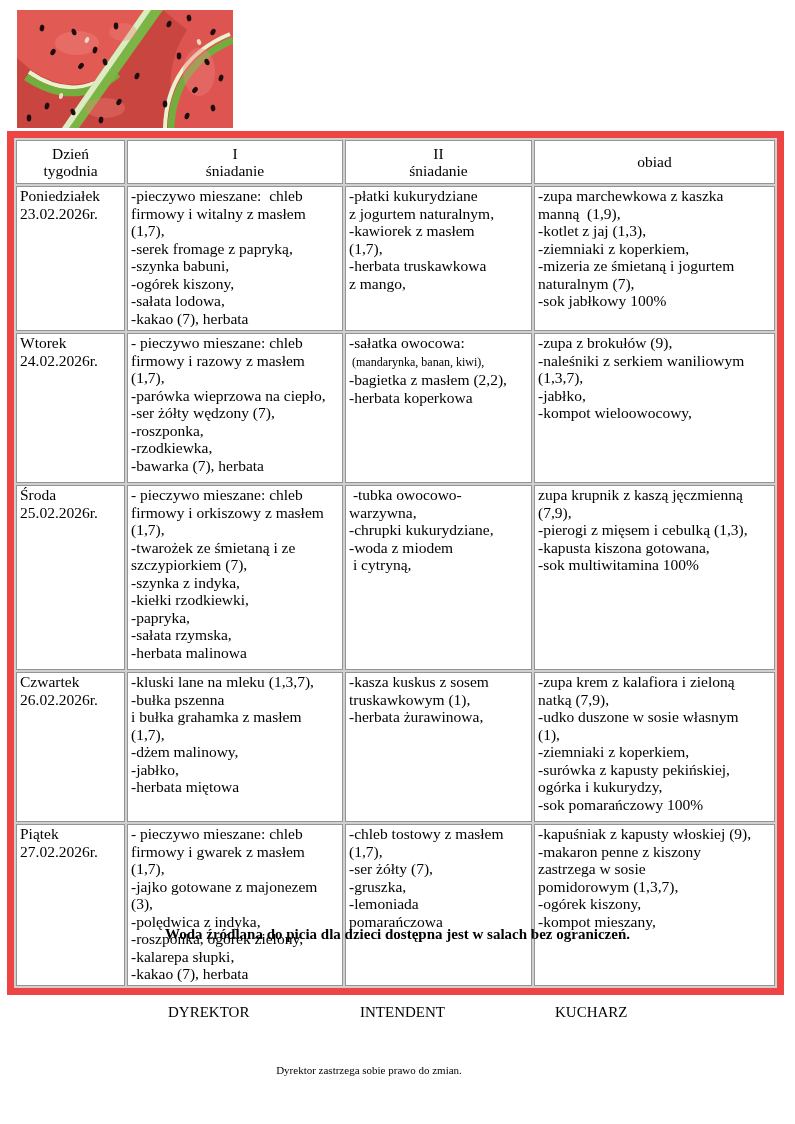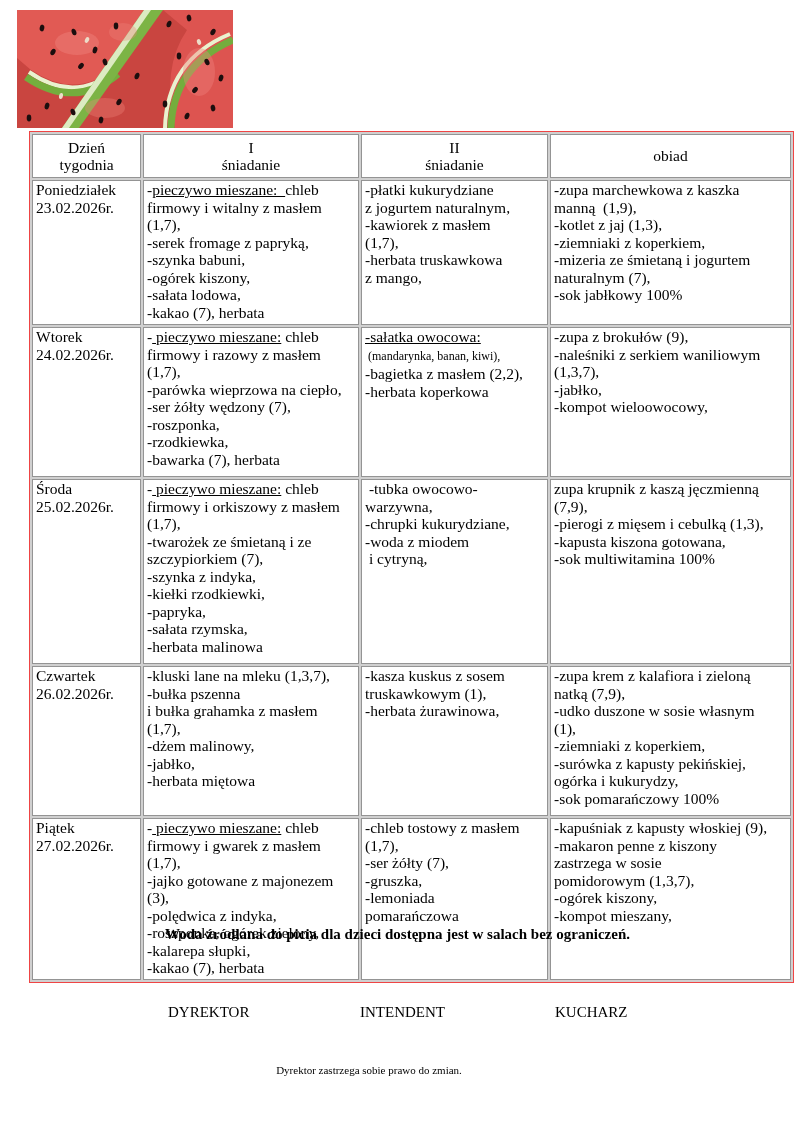--- a/index.html
+++ b/index.html
@@ -2,40 +2,40 @@
 <html><head>
 <meta charset="utf-8">
 <style>
   html,body{margin:0;padding:0;background:#ffffff;}
   body{width:795px;height:1124px;font-family:"Liberation Serif","DejaVu Serif",serif;color:#000;}
   .page{position:relative;width:795px;height:1124px;background:#fff;overflow:hidden;}
 
   .photo{position:absolute;left:17px;top:10px;width:216px;height:118px;display:block;}
 
   table.menu{
-    position:absolute;left:29px;top:131px;width:763px;
+    position:absolute;left:7px;top:131px;width:763px;
     table-layout:fixed;border-collapse:separate;border-spacing:2px;
-    background:#d0d0d0;border:1px solid #ef4444;
+    background:#d0d0d0;border:7px solid #ef4444;
   }
   table.menu td{
     background:#ffffff;border:1px solid #949494;vertical-align:top;
     padding:0 14px 2px 3px;font-size:15.5px;line-height:17.5px;
     overflow:hidden;
   }
   table.menu td.hd{text-align:center;vertical-align:middle;padding:1px;}
   col.c1{width:109px} col.c2{width:216px} col.c3{width:187px} col.c4{width:241px}
   tr.r0 td{height:40px}
   tr.r1 td{height:141px}
   tr.r2 td{height:146px}
   tr.r3 td{height:181px}
   tr.r4 td{height:146px}
   tr.r5 td{height:156px}
 
   .line{white-space:pre-wrap;}
-  .u{text-decoration:underline;}
+  .u{}
   .small{font-size:12px;margin-top:24px;}
 
   .note{position:absolute;left:17px;top:926px;width:761px;text-align:center;font-size:15px;font-weight:bold;}
   .sigs{position:absolute;left:0;top:1004px;width:686px;height:20px;font-size:15px;}
   .sigs span{position:absolute;top:0;}
   .sig0{left:168px}
   .sig1{left:360px}
   .sig2{left:555px}
   .disclaimer{position:absolute;left:0;top:1064px;width:738px;text-align:center;font-size:11px;}
 </style>

